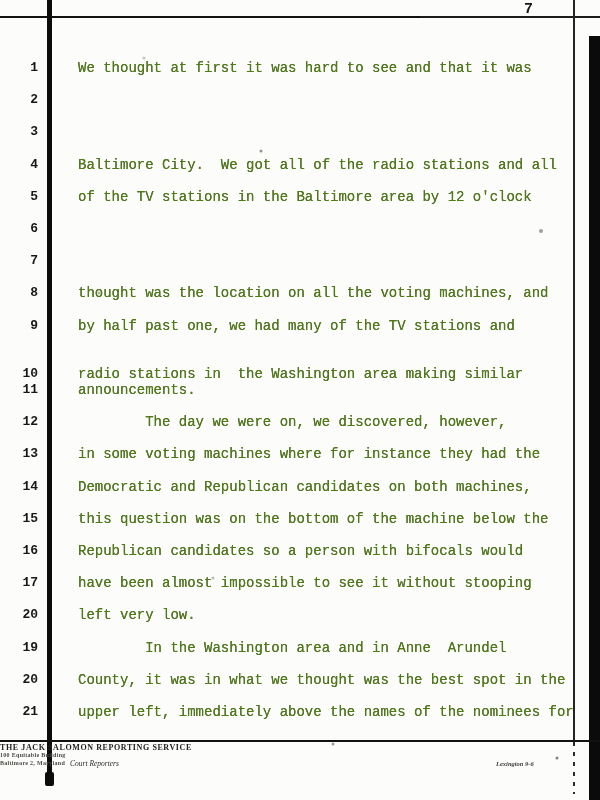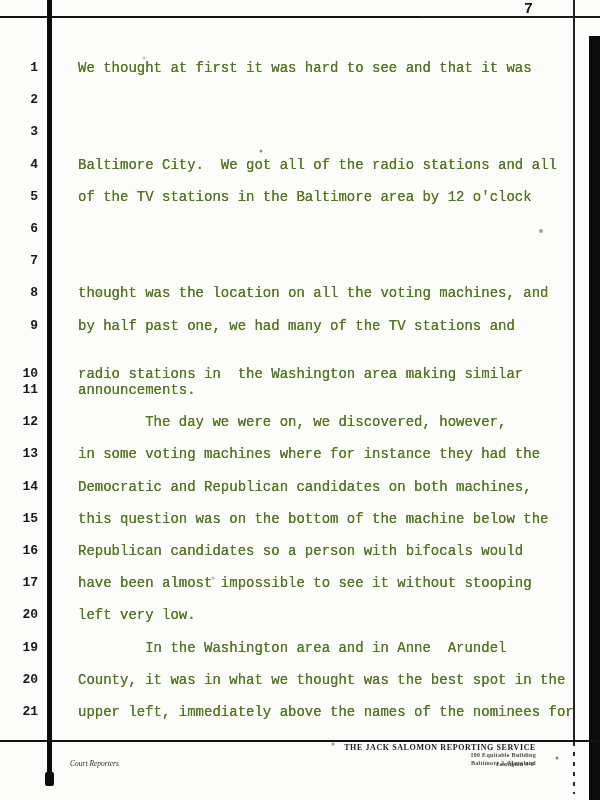--- a/index.html
+++ b/index.html
@@ -53,21 +53,21 @@
     font-size: 13px; font-weight: bold; color: #181818;
   }
   .line-text {
     position: absolute; left: 78px; top: 0;
     font-size: 14px; font-weight: normal; white-space: pre;
     color: #4d7c0f; text-shadow: 0 0 0.4px rgba(10,10,10,0.65);
   }
   
   .footer-center {
     position: absolute; left: 0; top: 743px; width: 536px;
-    text-align: right; line-height: 1.18;
+    text-align: left; line-height: 1.18;
     font-family: "Liberation Serif", "DejaVu Serif", serif;
   }
   .footer-service {
     font-size: 8px; font-weight: bold; letter-spacing: 0.6px; color: #222;
   }
   .footer-addr {
     font-size: 6px; font-weight: bold; color: #4a4a46;
     filter: blur(0.25px); letter-spacing: 0.3px;
   }
   .footer-left {

